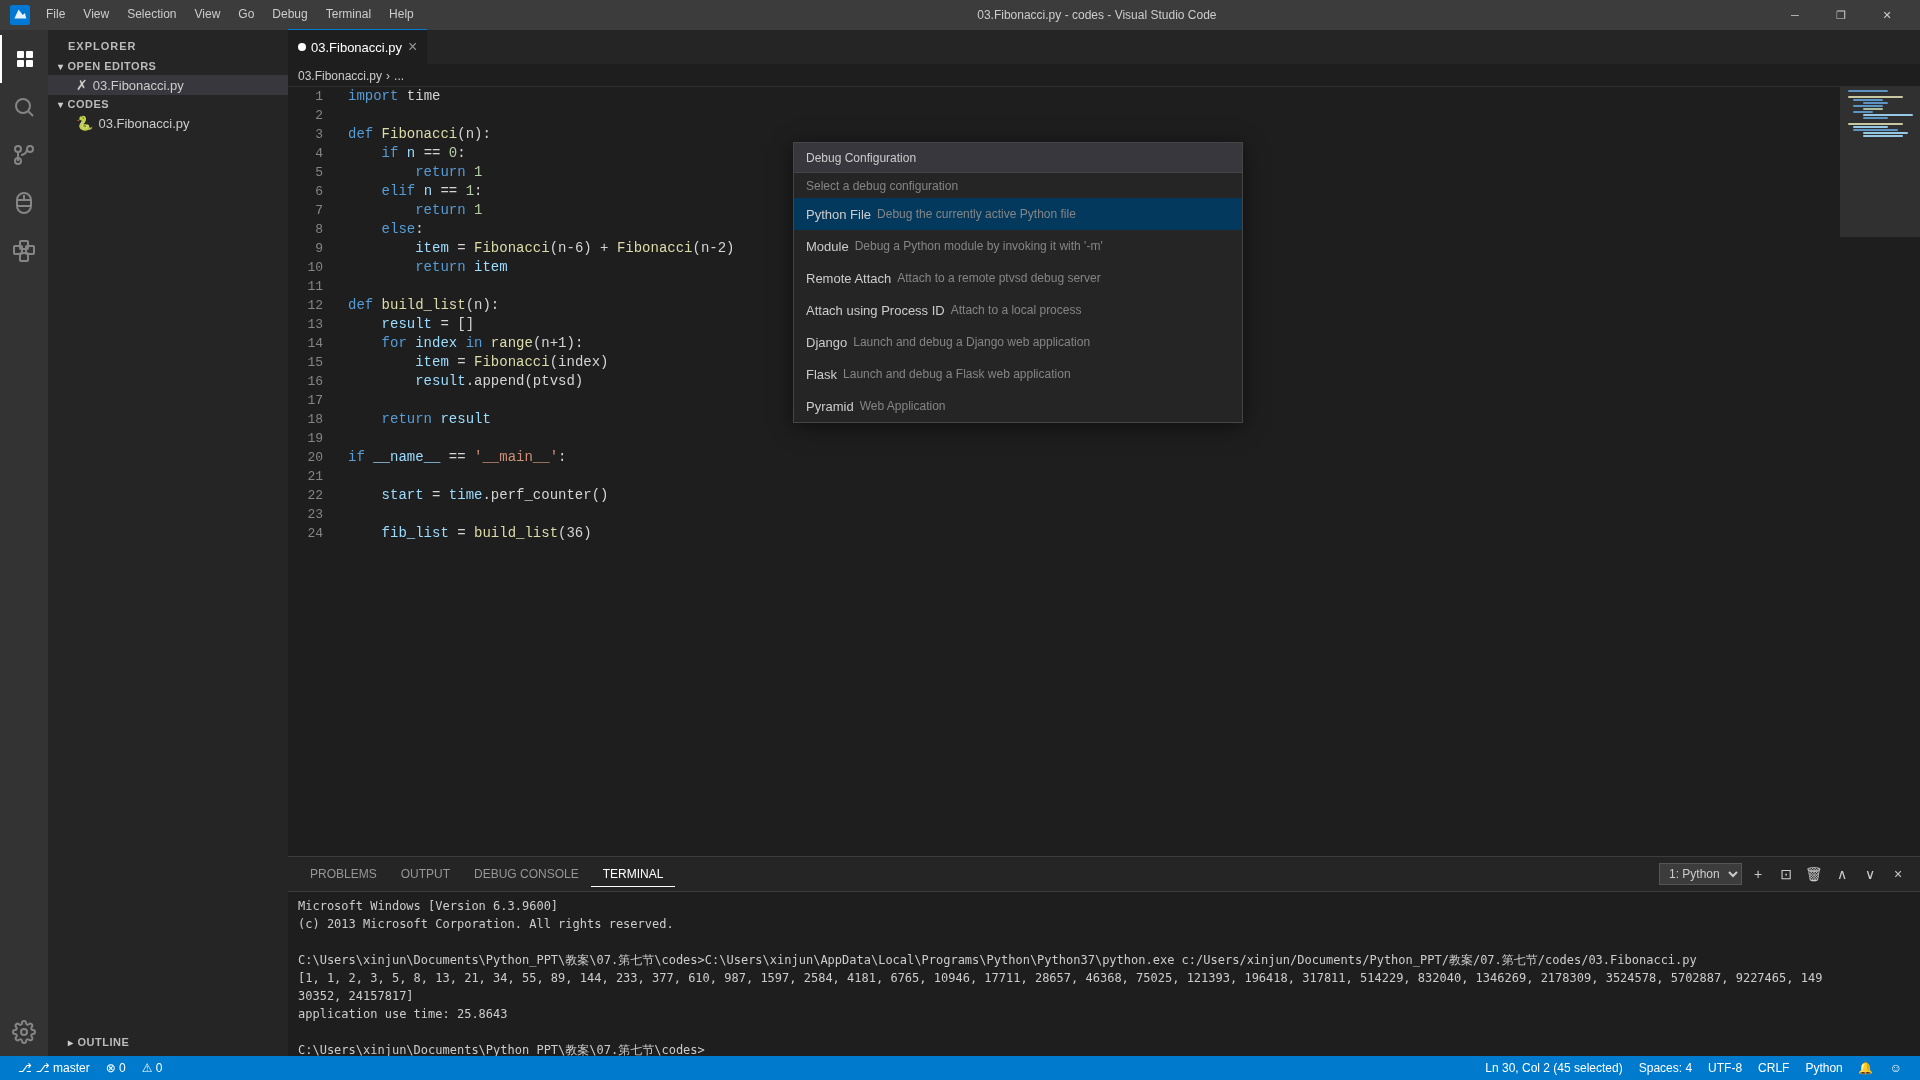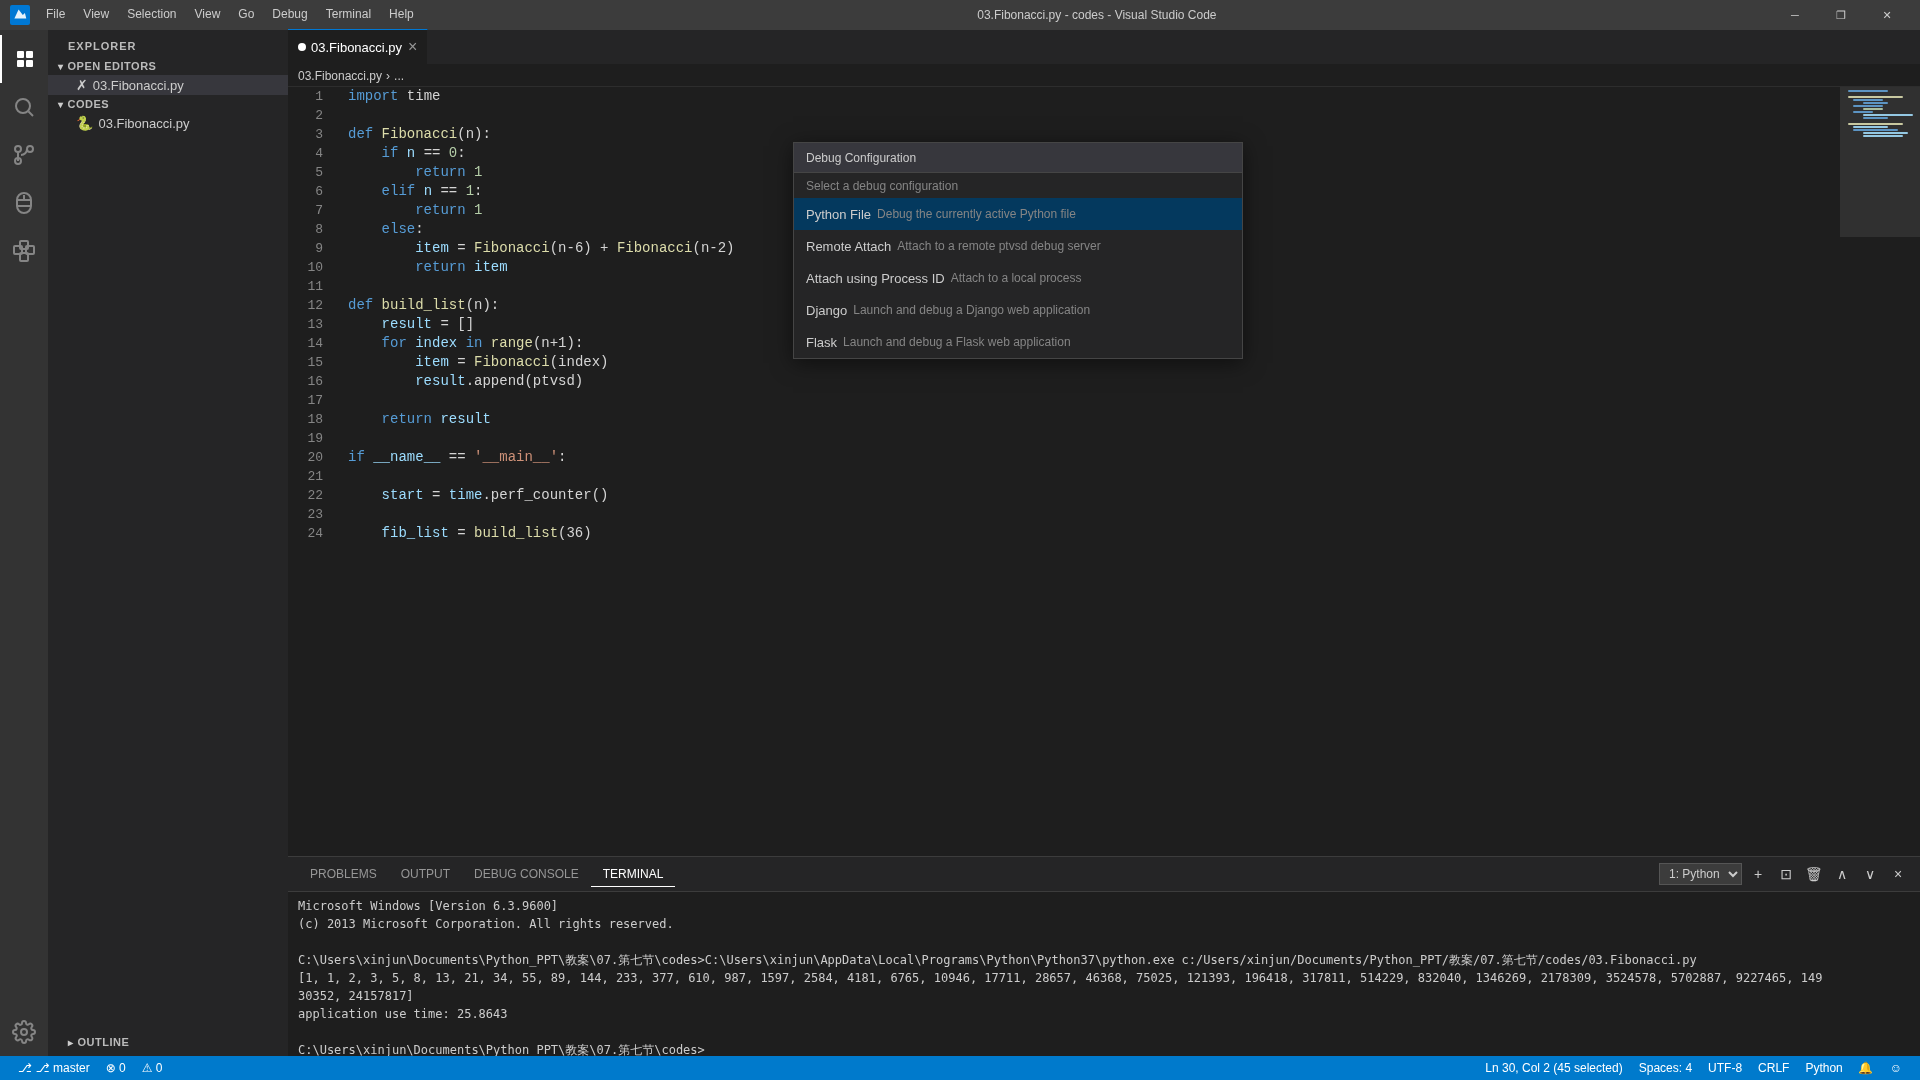--- a/index.html
+++ b/index.html
@@ -620,34 +620,42 @@
             </div>
             <div id="debug-select-label">
               <span>Select a debug configuration</span>
             </div>
             <div id="debug-options-list">
             <div class="debug-option selected">
                   <span class="debug-option-name">Python File</span>
                   <span class="debug-option-desc">Debug the currently active Python file</span>
                 </div>
                 <div class="debug-option">
+                  <span class="debug-option-name">Module</span>
+                  <span class="debug-option-desc">Debug a Python module by invoking it with '-m'</span>
+                </div>
+                <div class="debug-option">
                   <span class="debug-option-name">Remote Attach</span>
                   <span class="debug-option-desc">Attach to a remote ptvsd debug server</span>
                 </div>
                 <div class="debug-option">
                   <span class="debug-option-name">Attach using Process ID</span>
                   <span class="debug-option-desc">Attach to a local process</span>
                 </div>
                 <div class="debug-option">
                   <span class="debug-option-name">Django</span>
                   <span class="debug-option-desc">Launch and debug a Django web application</span>
                 </div>
                 <div class="debug-option">
                   <span class="debug-option-name">Flask</span>
                   <span class="debug-option-desc">Launch and debug a Flask web application</span>
+                </div>
+                <div class="debug-option">
+                  <span class="debug-option-name">Pyramid</span>
+                  <span class="debug-option-desc">Web Application</span>
                 </div>
               </div>
           </div>
         </div>
       </div>
 
       <div id="terminal-panel">
         <div id="terminal-tabs">
           <div class="terminal-tab">PROBLEMS</div>
           <div class="terminal-tab">OUTPUT</div>

